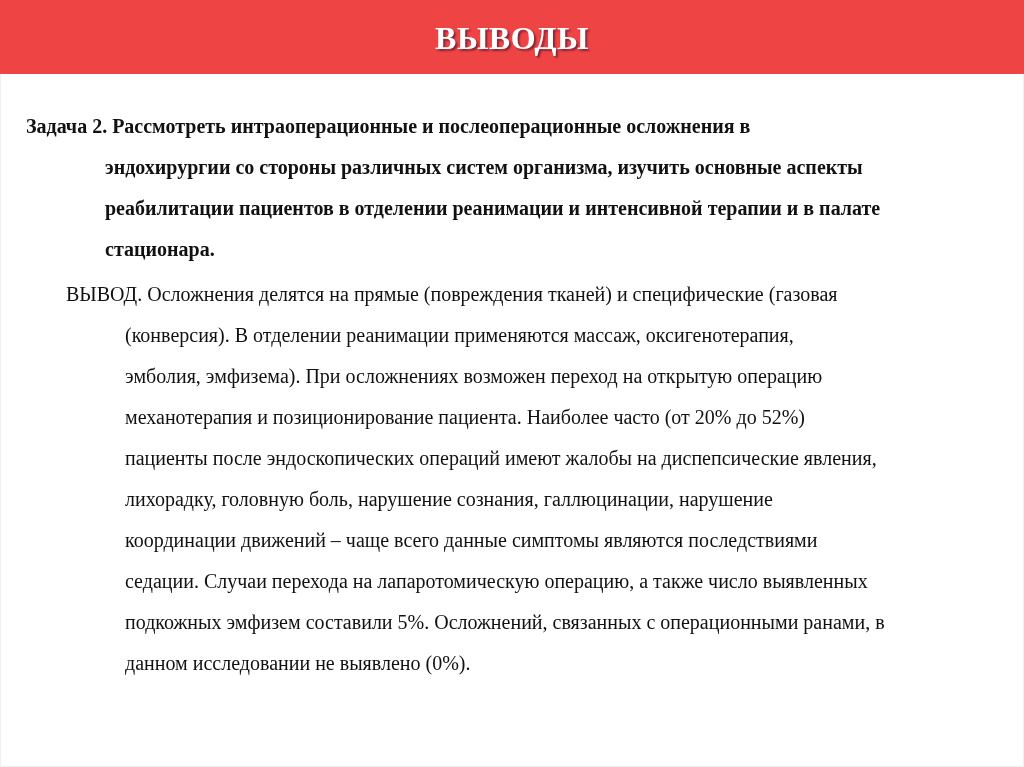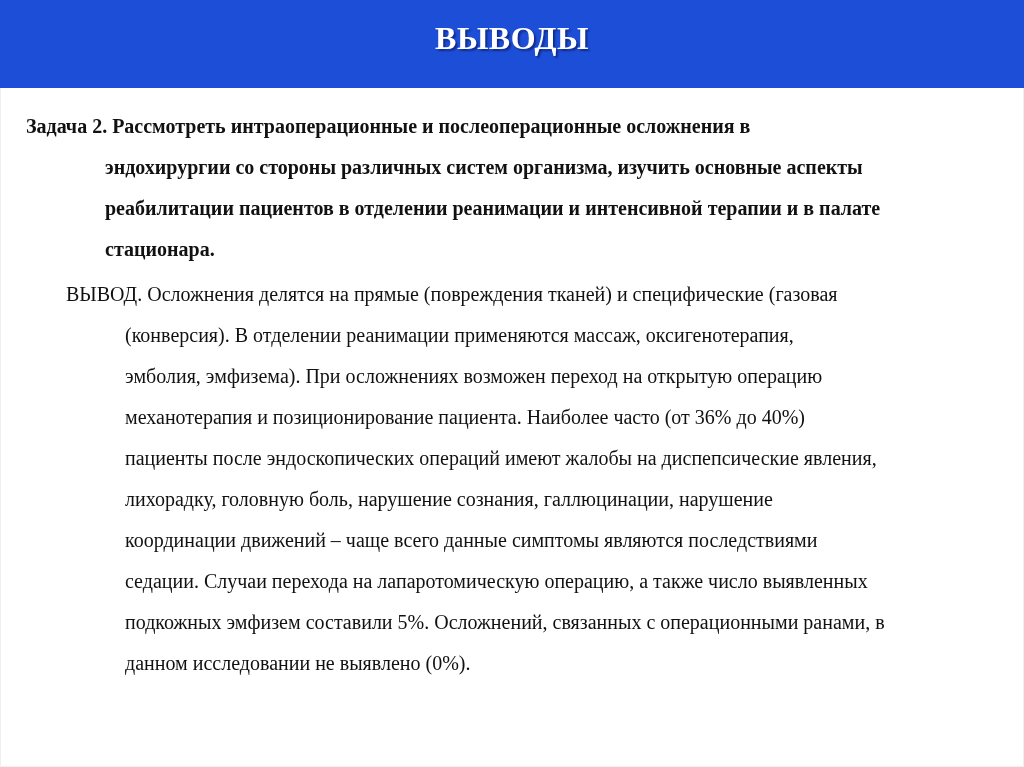--- a/index.html
+++ b/index.html
@@ -1,19 +1,19 @@
 <!DOCTYPE html>
 <html><head>
   <meta charset="utf-8">
   <style>
     html, body { margin:0; padding:0; }
     body { width:1024px; height:767px; background:#ffffff; position:relative; overflow:hidden;
            font-family:"Liberation Serif", "DejaVu Serif", serif; color:#111; }
     .frame { position:absolute; left:0; top:0; width:1022px; height:765px; border:1px solid #f0f0f0; }
-    .header { position:absolute; left:0; top:0; width:1024px; height:88px; background:#1d4ed8;font-family:Liberation Serif, serif; }
+    .header { position:absolute; left:0; top:0; width:1024px; height:74px; background:#ef4444;font-family:Liberation Serif, serif; }
     .title { position:absolute; left:0; top:18px; width:1024px; text-align:center; color:#ffffff;
              font-weight:bold; font-size:32px; letter-spacing:0.5px;
              text-shadow:2px 2px 2px rgba(0,0,40,0.45); line-height:40px; }
     .para { position:absolute; font-size:20px; line-height:41px; }
     .task { left:26px; top:106px; width:980px; font-weight:bold; }
     .task .line { white-space:nowrap; display:block; }
     .task .cont { padding-left:79px; }
     .concl { left:26px; top:274px; width:980px; }
     .concl .line { white-space:nowrap; display:block; }
     .concl .cont { padding-left:99px; }
@@ -32,20 +32,20 @@
   <span class="line">Задача 2. Рассмотреть интраоперационные и послеоперационные осложнения в</span>
   <span class="line cont">эндохирургии со стороны различных систем организма, изучить основные аспекты</span>
   <span class="line cont">реабилитации пациентов в отделении реанимации и интенсивной терапии и в палате</span>
   <span class="line cont">стационара.</span>
 </div>
 
 <div class="para concl">
   <span class="line"><span class="b">ВЫВОД.</span><span style="white-space:pre;text-align:right;"> Осложнения делятся на прямые (повреждения тканей) и специфические (газовая</span></span>
   <span class="line cont">(конверсия). В отделении реанимации применяются массаж, оксигенотерапия,</span>
   <span class="line cont">эмболия, эмфизема). При осложнениях возможен переход на открытую операцию</span>
-  <span class="line cont">механотерапия и позиционирование пациента. Наиболее часто (от 36% до 40%)</span>
+  <span class="line cont">механотерапия и позиционирование пациента. Наиболее часто (от 20% до 52%)</span>
   <span class="line cont">пациенты после эндоскопических операций имеют жалобы на диспепсические явления,</span>
   <span class="line cont">лихорадку, головную боль, нарушение сознания, галлюцинации, нарушение</span>
   <span class="line cont">координации движений – чаще всего данные симптомы являются последствиями</span>
   <span class="line cont">седации. Случаи перехода на лапаротомическую операцию, а также число выявленных</span>
   <span class="line cont">подкожных эмфизем составили 5%. Осложнений, связанных с операционными ранами, в</span>
   <span class="line cont">данном исследовании не выявлено (0%).</span>
 </div>
 
 </body></html>

